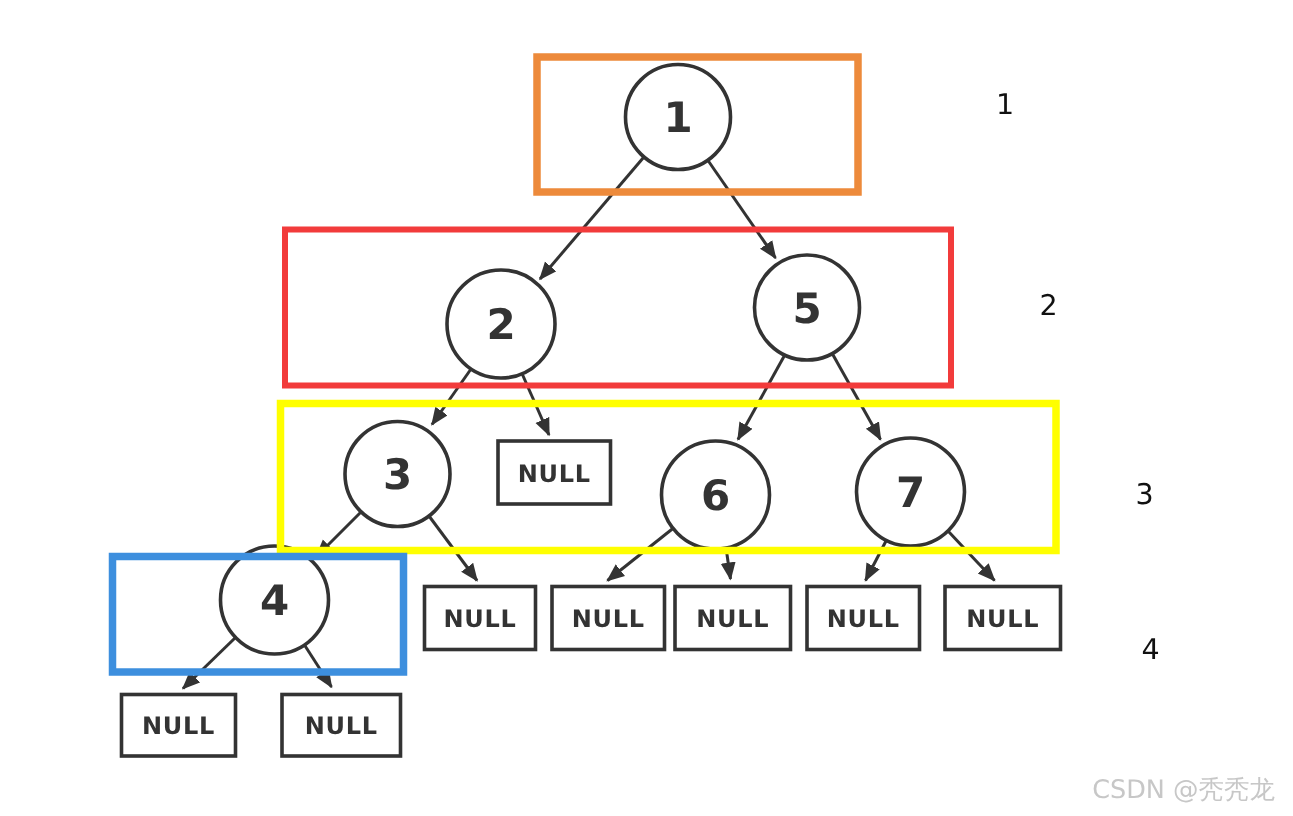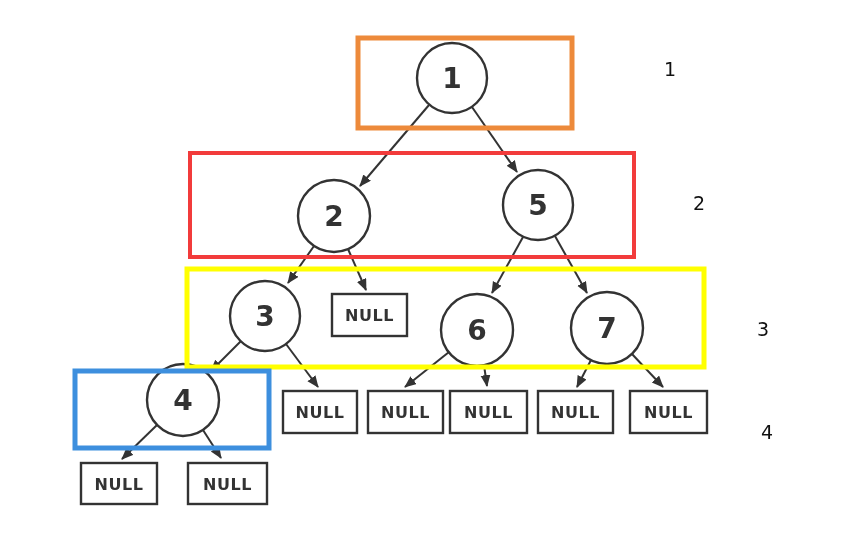--- a/index.html
+++ b/index.html
@@ -79,13 +79,14 @@
       <text x="183" y="410" text-anchor="middle" class="node-text">4</text>
       <rect x="358" y="38" width="214" height="90" fill="none" stroke="#ED8A3B" stroke-width="5"></rect>
       <rect x="190" y="153" width="444" height="104" fill="none" stroke="#F23B3B" stroke-width="4"></rect>
       <rect x="187" y="269" width="517" height="98" fill="none" stroke="#FFFF00" stroke-width="5"></rect>
       <rect x="75" y="371" width="194" height="77" fill="none" stroke="#3D8FDE" stroke-width="5"></rect>
       <text x="670" y="76" text-anchor="middle" class="level-text">1</text>
       <text x="699" y="210" text-anchor="middle" class="level-text">2</text>
       <text x="763" y="336" text-anchor="middle" class="level-text">3</text>
       <text x="767" y="439" text-anchor="middle" class="level-text">4</text>
     </svg>
+  <div class="watermark">CSDN @秃秃龙</div>
 </div>
 
 </body></html>

